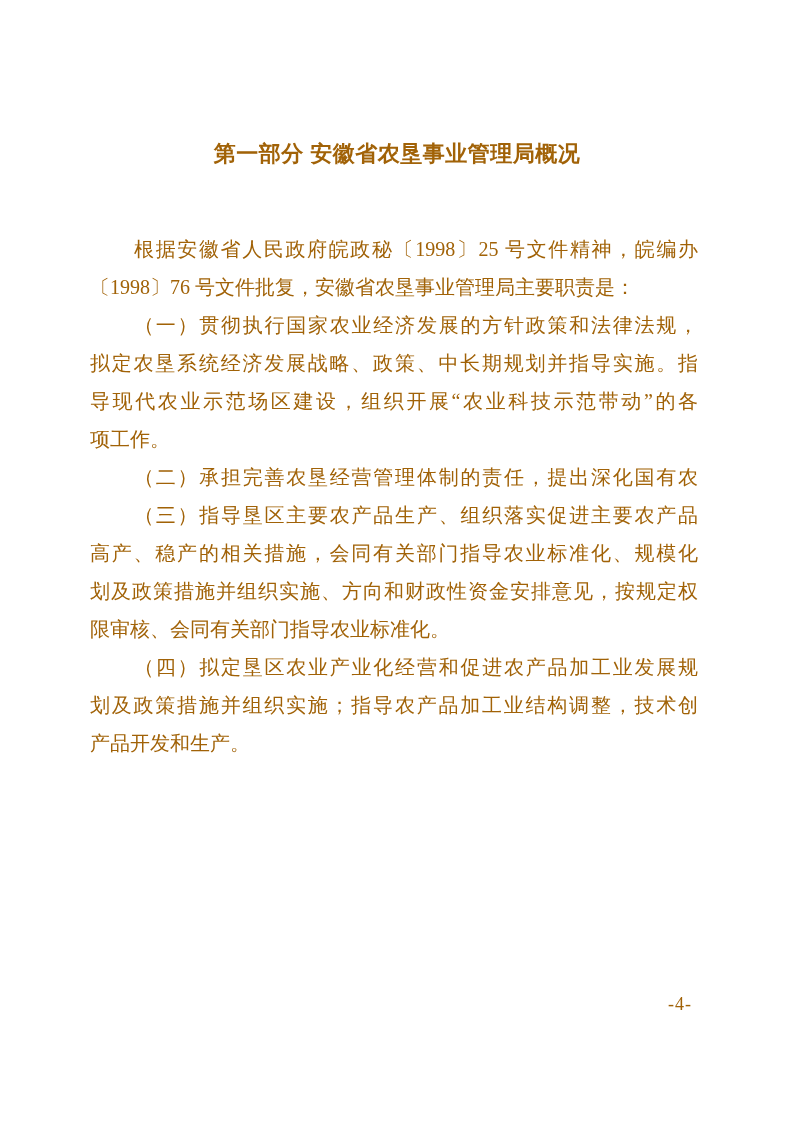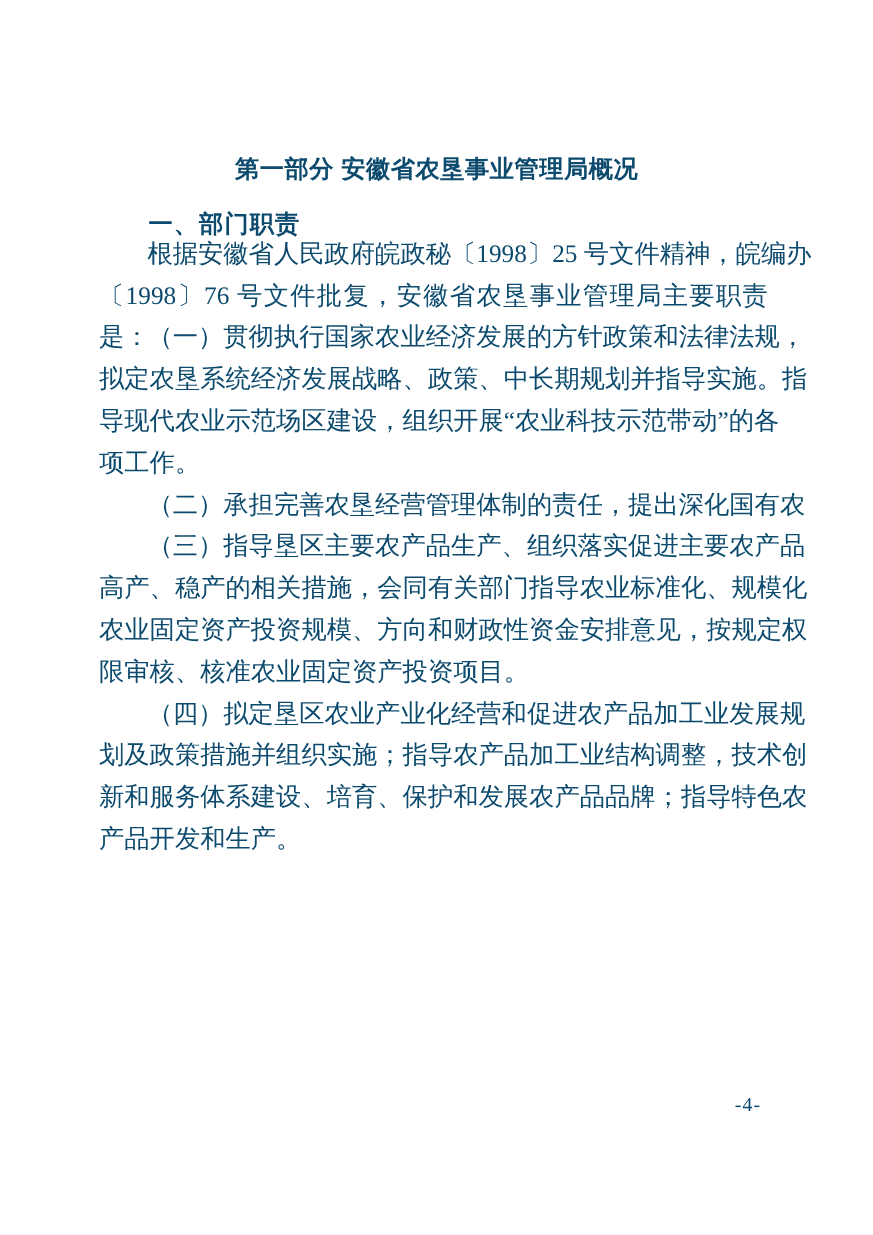--- a/index.html
+++ b/index.html
@@ -5,21 +5,21 @@
   html, body {
     margin: 0;
     padding: 0;
     background: #ffffff;
   }
   .page {
     position: relative;
     width: 794px;
     height: 1123px;
     background: #ffffff;
-    color: #0c4a6e;
+    color: #a16207;
     overflow: hidden;
   }
   .doc-title {
     position: absolute;
     top: 139px;
     left: 0;
     width: 794px;
     text-align: center;
     font-family: "Liberation Sans", sans-serif;
     font-weight: bold;
@@ -36,25 +36,25 @@
     padding-left: 45px;
     box-sizing: border-box;
     font-family: "Liberation Sans", sans-serif;
     font-weight: bold;
     font-size: 22px;
     line-height: 34px;
     letter-spacing: 1px;
   }
   .body-text {
     position: absolute;
-    top: 212px;
+    top: 230px;
     left: 90px;
     width: 608px;
     font-family: "Liberation Serif", serif;
-    font-size: 23px;
+    font-size: 20px;
     line-height: 38px;
   }
   .body-line {
     text-align: justify;
     text-align-last: justify;
     white-space: nowrap;
     height: 38px;
   }
   .body-line.first {
     text-indent: 44px;
@@ -72,34 +72,32 @@
     line-height: 22px;
     letter-spacing: 1px;
   }
 </style>
 </head>
 <body>
 
 <div class="page">
   <div class="doc-title">第一部分 安徽省农垦事业管理局概况</div>
 
-  <div class="section-heading">一、部门职责</div>
 
   <div class="body-text">
       <div class="body-line first">根据安徽省人民政府皖政秘〔1998〕25 号文件精神，皖编办</div>
       <div class="body-line para-end">〔1998〕76 号文件批复，安徽省农垦事业管理局主要职责是：</div>
       <div class="body-line first">（一）贯彻执行国家农业经济发展的方针政策和法律法规，</div>
       <div class="body-line">拟定农垦系统经济发展战略、政策、中长期规划并指导实施。指</div>
       <div class="body-line">导现代农业示范场区建设，组织开展“农业科技示范带动”的各</div>
       <div class="body-line para-end">项工作。</div>
       <div class="body-line first">（二）承担完善农垦经营管理体制的责任，提出深化国有农</div>
       <div class="body-line first">（三）指导垦区主要农产品生产、组织落实促进主要农产品</div>
       <div class="body-line">高产、稳产的相关措施，会同有关部门指导农业标准化、规模化</div>
-      <div class="body-line">农业固定资产投资规模、方向和财政性资金安排意见，按规定权</div>
-      <div class="body-line para-end">限审核、核准农业固定资产投资项目。</div>
+      <div class="body-line">划及政策措施并组织实施、方向和财政性资金安排意见，按规定权</div>
+      <div class="body-line para-end">限审核、会同有关部门指导农业标准化。</div>
       <div class="body-line first">（四）拟定垦区农业产业化经营和促进农产品加工业发展规</div>
       <div class="body-line">划及政策措施并组织实施；指导农产品加工业结构调整，技术创</div>
-      <div class="body-line">新和服务体系建设、培育、保护和发展农产品品牌；指导特色农</div>
       <div class="body-line para-end">产品开发和生产。</div>
     </div>
 
   <div class="page-number">-4-</div>
 </div>
 
 </body></html>

